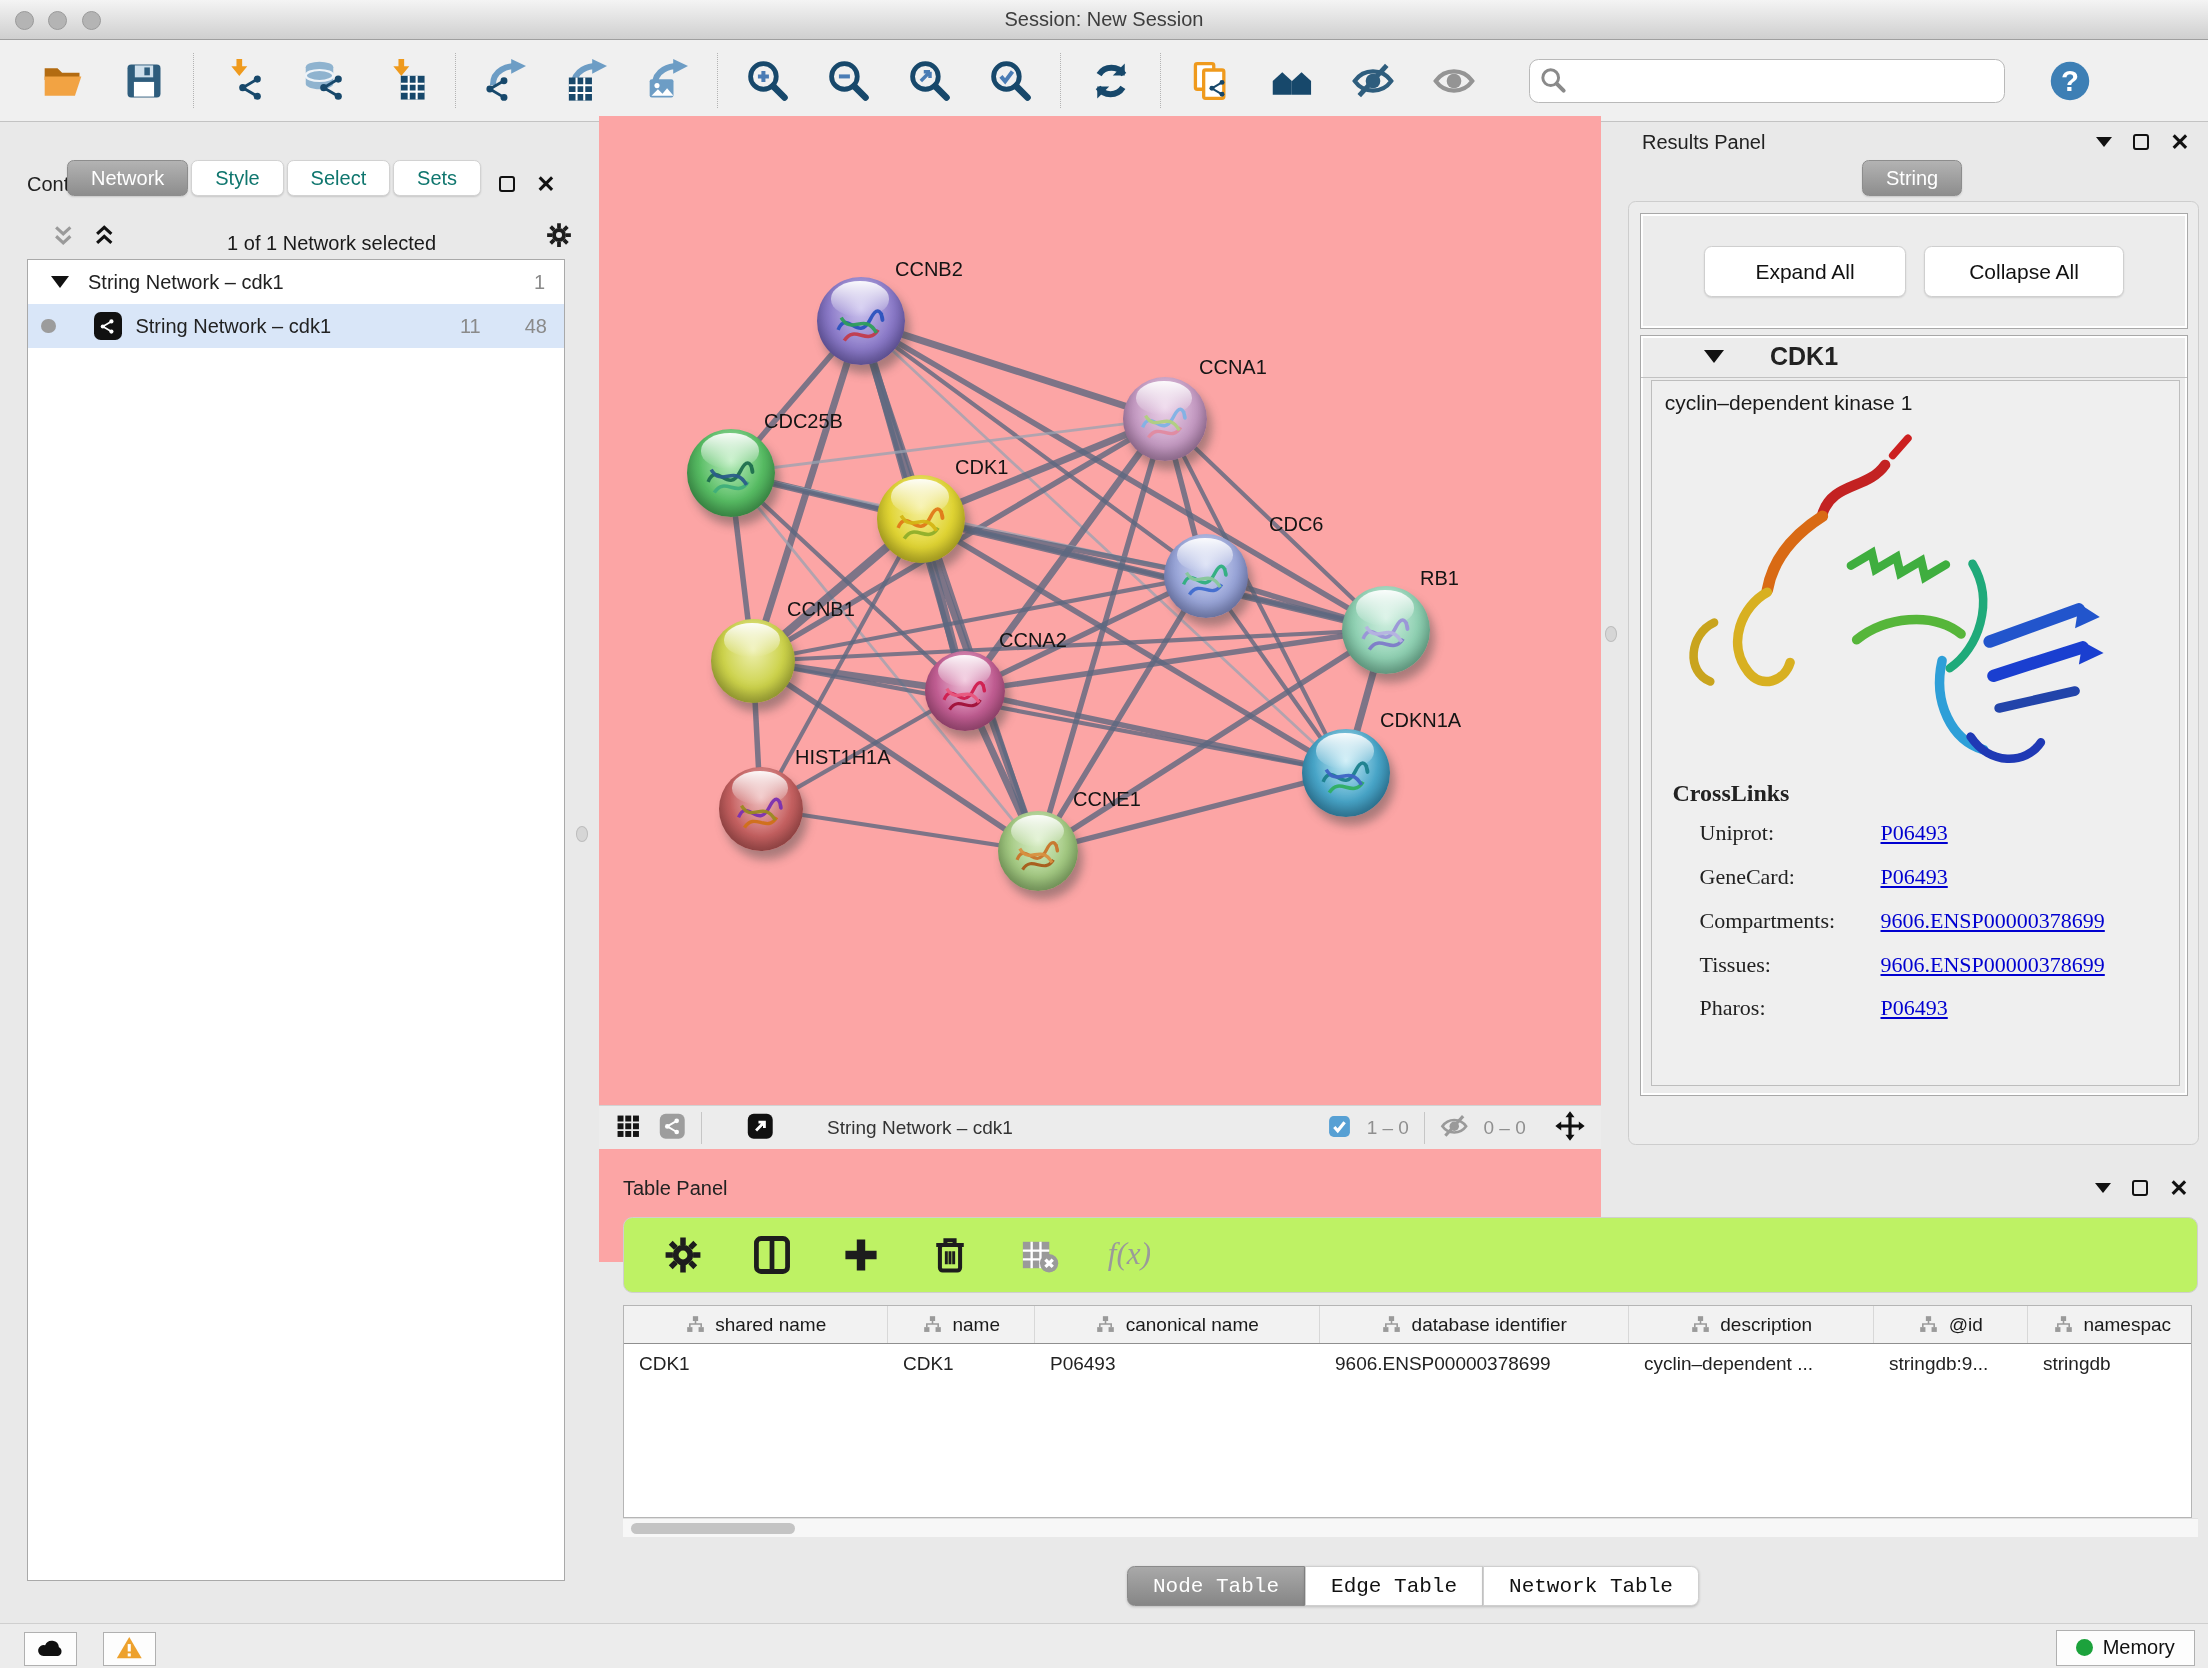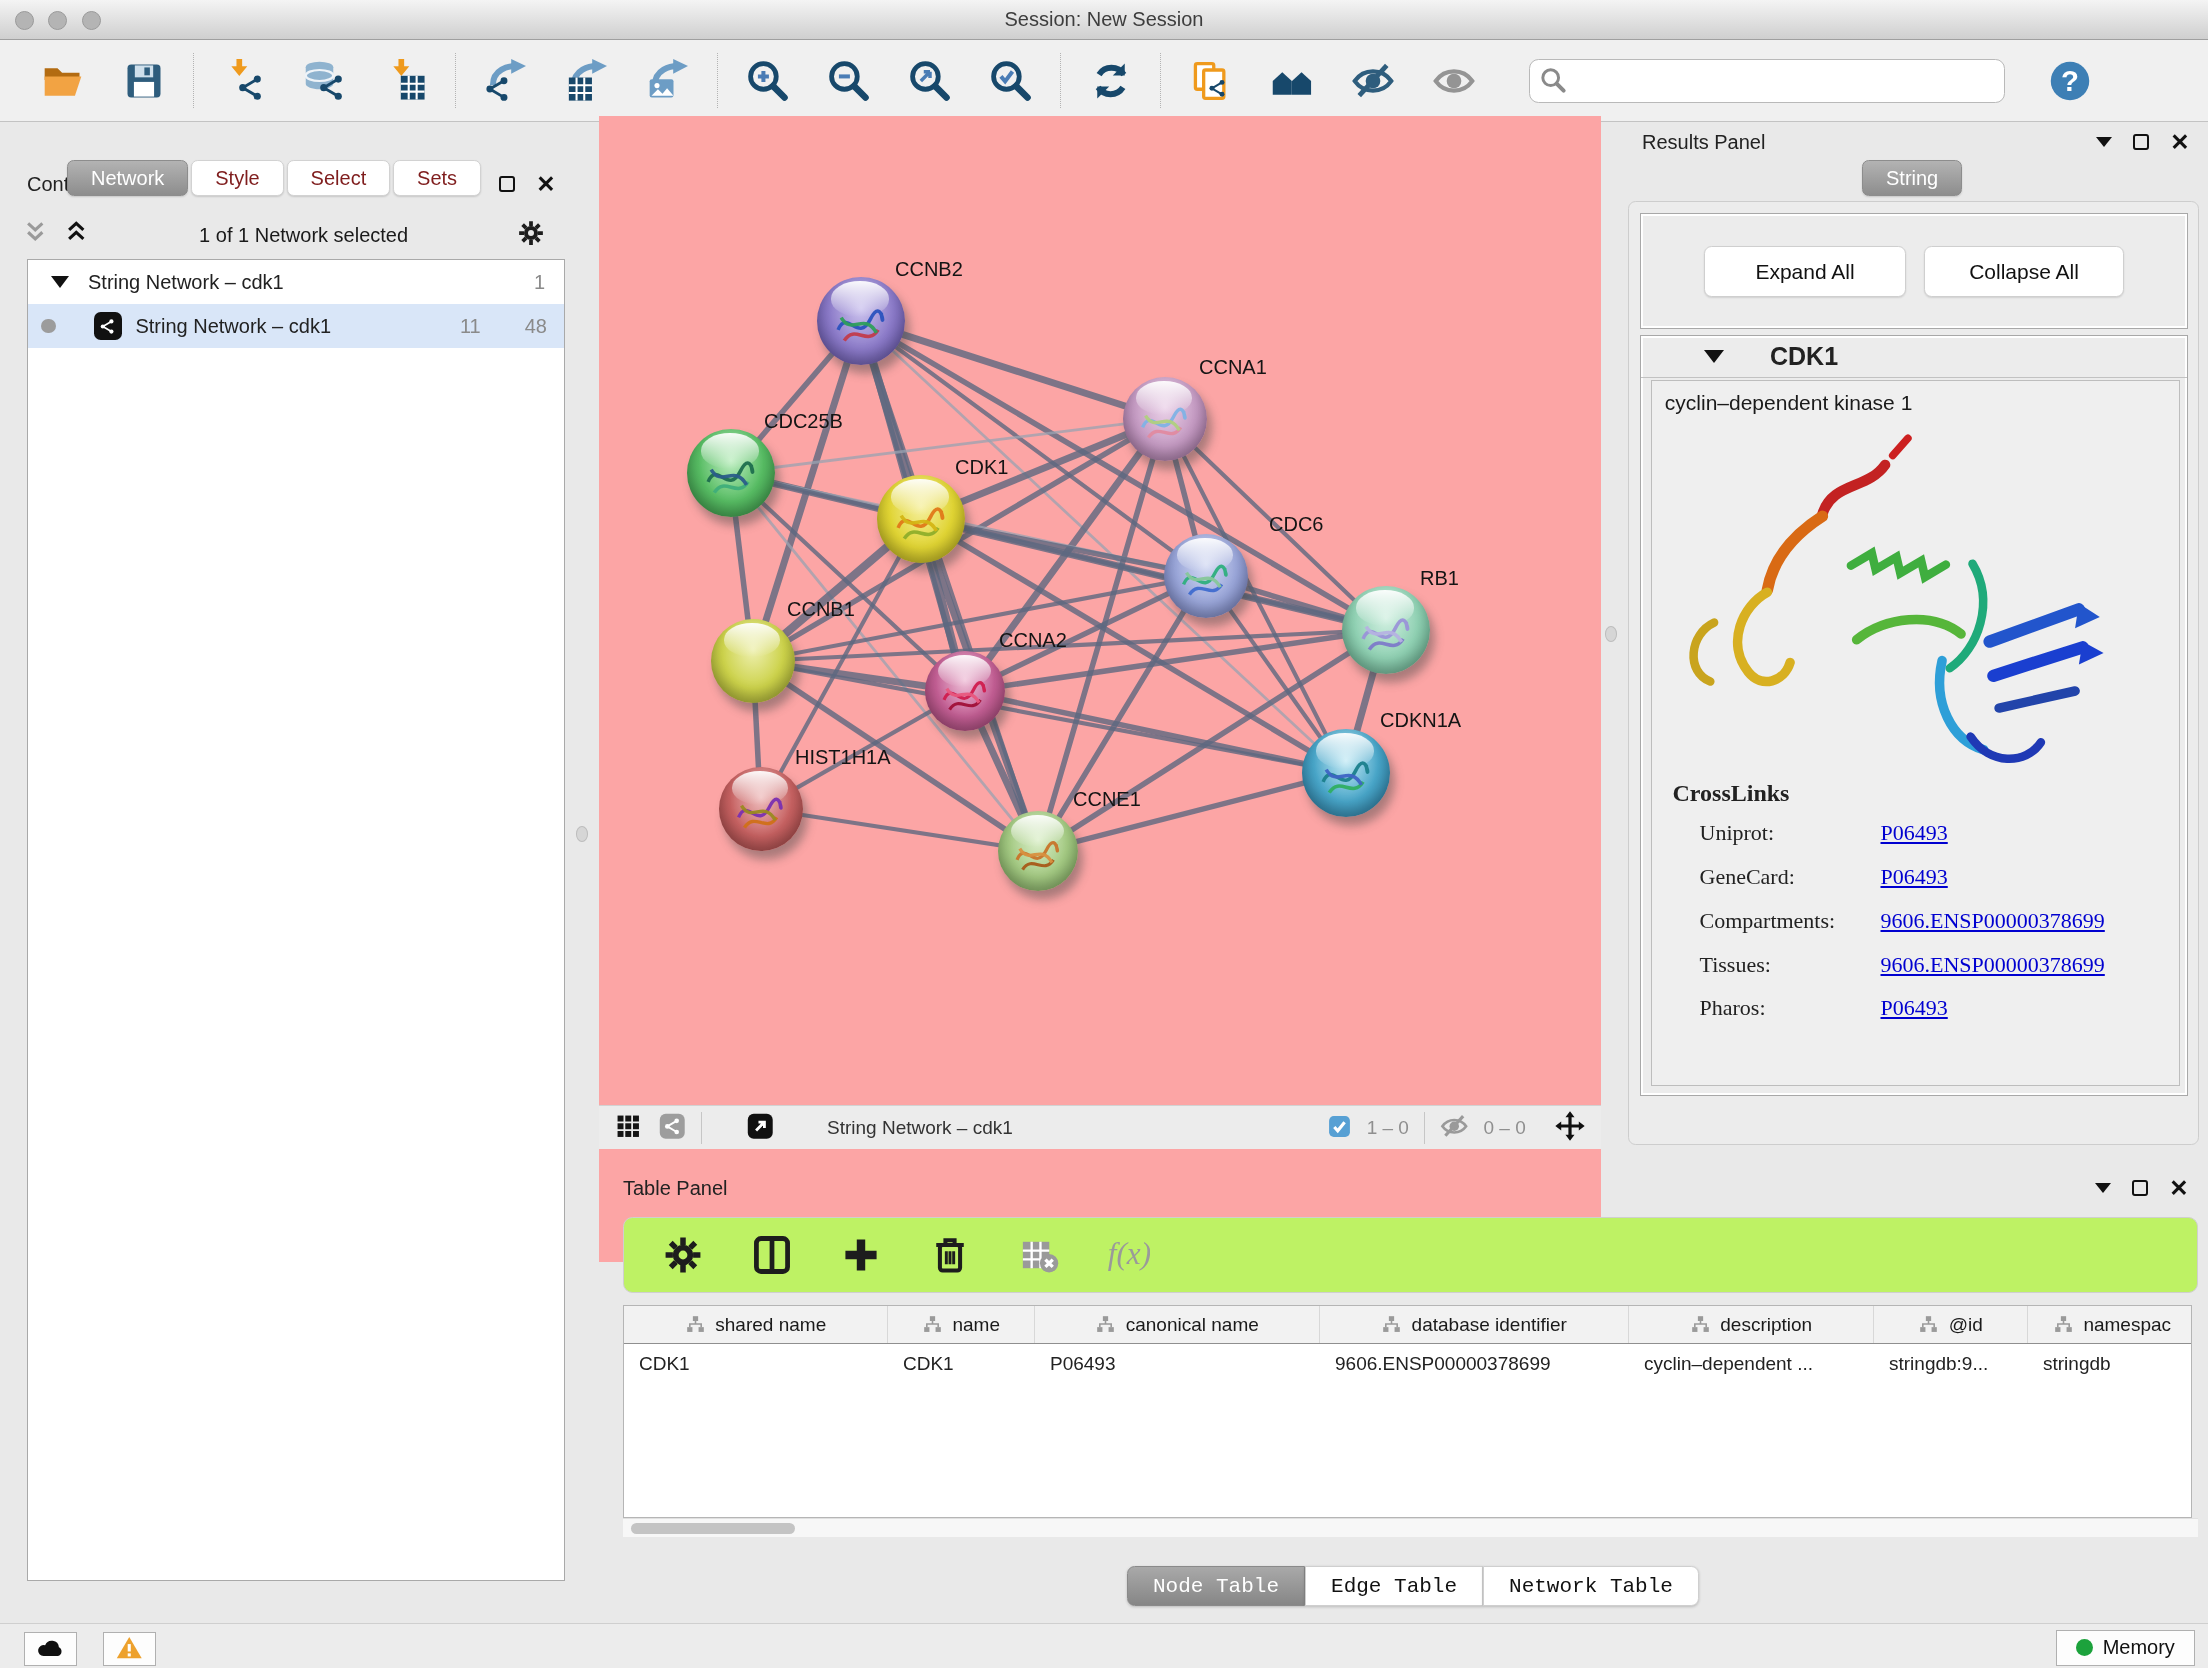--- a/index.html
+++ b/index.html
@@ -32,21 +32,21 @@
   .phead { display:flex; align-items:center; font-size:20px; color:#222; }
   .phead .grow { flex:1; }
   .hctl { display:flex; align-items:center; gap:21px; margin-right:9.5px; }
   .hctl .tri { width:0; height:0; border-left:8.6px solid transparent; border-right:8.6px solid transparent; border-top:10.5px solid #111; }
   .hctl .sq { width:16px; height:16px; border:2.4px solid #111; border-radius:2.9px; }
   .hctl .x { font-size:23px; font-weight:bold; color:#111; line-height:16px; }
 
   
   .tabrow { display:flex; gap:2.9px; }
   .tab { padding:5.7px 23px; font-size:20px; background:#fff; border:1px solid #d2d2d2;
-    border-radius:6.7px; color:#7f1d1d; box-shadow:0 1px 1.9px rgba(0,0,0,.15); }
+    border-radius:6.7px; color:#0f766e; box-shadow:0 1px 1.9px rgba(0,0,0,.15); }
   .tab.active { background:linear-gradient(#b3b3b3,#8d8d8d); color:#fff; border-color:#8d8d8d; }
 
   
   .ctl-status { display:flex; align-items:center; font-size:20px; color:#1a1a1a; }
   .tree { background:#fff; border:1px solid #a9a9a9; }
   .trow { height:44px; display:flex; align-items:center; font-size:20px; }
   .trow.sel { background:#d9e6f8; }
   .trow .cnt { color:#8a8a8a; }
   .sharebox { width:28.5px; height:28.5px; border-radius:6.7px; background:#111; display:flex; align-items:center; justify-content:center; }
   .graydot { width:14.3px; height:14.3px; border-radius:50%; background:#9c9c9c; }
@@ -314,21 +314,21 @@
     <span class="sq"></span>
     <span class="x">✕</span>
   </span>
 </div>
 <div class="abs tabrow" id="ctl-tabs" style="left:67px; top:160px;">
     <div class="tab active">Network</div>
     <div class="tab">Style</div>
     <div class="tab">Select</div>
     <div class="tab">Sets</div>
   </div>
-<div class="abs ctl-status" style="left:15px; top:215px; width:535px; height:40px;">
+<div class="abs ctl-status" style="left:43px; top:215px; width:535px; height:40px;align-items:flex-end;">
   <span id="chev-down" style="margin-left:5.7px;"><svg width="28.5" height="28.5" viewBox="0 0 24 24">
         <path d="M6 4.5 l6 5.5 6-5.5 M6 12 l6 5.5 6-5.5" stroke="#9a9a9a" stroke-width="2.6" fill="none"></path>
       </svg></span>
   <span id="chev-up" style="margin-left:13.3px;"><svg width="28.5" height="28.5" viewBox="0 0 24 24">
         <path d="M6 10 l6-5.5 6 5.5 M6 17.5 l6-5.5 6 5.5" stroke="#111" stroke-width="2.6" fill="none"></path>
       </svg></span>
   <span style="flex:1; text-align:center;">1 of 1 Network selected</span>
   <span id="ctl-gear" style="margin-right:3.8px;"><svg width="30" height="30" viewBox="0 0 24 24">
         <circle cx="12" cy="12" r="4" fill="none" stroke="#1d1d1d" stroke-width="3.2"></circle>
         <path d="M12 2.5 v4 M12 17.5 v4 M2.5 12 h4 M17.5 12 h4 M5.3 5.3 l2.8 2.8 M15.9 15.9 l2.8 2.8 M18.7 5.3 l-2.8 2.8 M8.1 15.9 l-2.8 2.8" stroke="#1d1d1d" stroke-width="3"></path>

